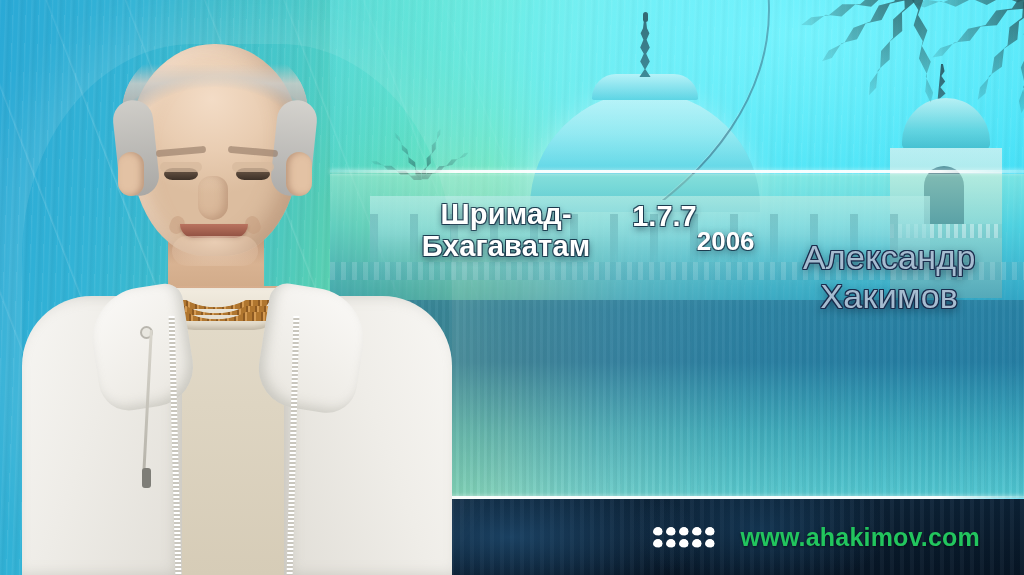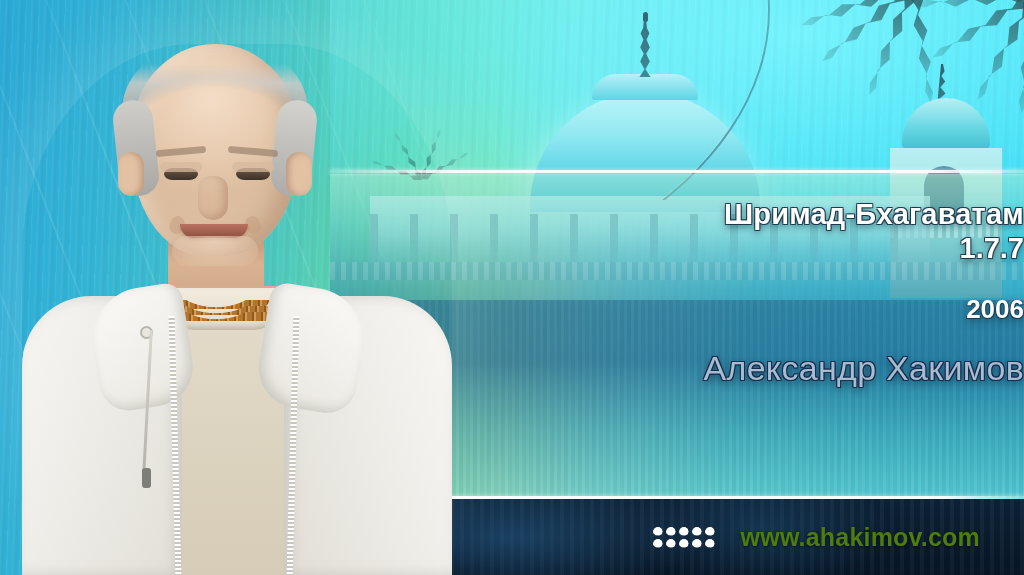--- a/index.html
+++ b/index.html
@@ -192,21 +192,21 @@
   }
   .band-bottom::after{
     content:"";position:absolute;inset:0;
     background:radial-gradient(ellipse 40% 120% at 26% 50%,rgba(40,95,140,.55),transparent 70%),
                radial-gradient(ellipse 26% 110% at 62% 40%,rgba(30,80,120,.45),transparent 72%);
   }
 
   
   .text-col{
     position:absolute;left:380px;top:174px;width:644px;height:294px;
-    display:flex;flex-direction:column;align-items:flex-end;justify-content:flex-start;
+    display:flex;flex-direction:row;align-items:flex-start;justify-content:flex-start;
     text-align:center;padding-top:24px;
   }
   .scripture{
     font-size:29px;font-weight:700;color:#ffffff;line-height:1.12;
     letter-spacing:.2px;
     text-shadow:
       0 0 1px rgba(25,55,75,.95),
       1px 1px 0 rgba(25,55,75,.85),
       -1px 1px 0 rgba(25,55,75,.85),
       1px -1px 0 rgba(25,55,75,.85),
@@ -233,21 +233,21 @@
   }
   .year{
     margin-top:28px;
     font-size:26px;font-weight:700;color:#ffffff;
     text-shadow:
       1px 1px 0 rgba(25,55,75,.8),
       -1px 1px 0 rgba(25,55,75,.8),
       0 3px 8px rgba(10,35,55,.6);
   }
   .speaker{
-    margin-top:24px;
+    margin-top:40px;
     font-size:34px;font-weight:400;color:#a6bcd0;
     letter-spacing:.3px;
     text-shadow:
       1px 0 0 #1b2d4d,-1px 0 0 #1b2d4d,0 1px 0 #1b2d4d,0 -1px 0 #1b2d4d,
       1px 1px 0 #1b2d4d,-1px -1px 0 #1b2d4d,1px -1px 0 #1b2d4d,-1px 1px 0 #1b2d4d,
       0 3px 9px rgba(8,22,40,.7);
   }
 
   
   .footer{
@@ -258,21 +258,21 @@
   .logo-mark{
     display:grid;grid-template-columns:repeat(5,10px);
     grid-auto-rows:9px;gap:3px 3px;
   }
   .logo-mark i{
     display:block;width:10px;height:9px;background:#ffffff;
     border-radius:5px 5px 4px 4px;
     clip-path:polygon(0 38%,16% 8%,42% 0,72% 6%,94% 26%,100% 56%,92% 86%,66% 100%,30% 96%,6% 74%);
   }
   .url{
-    font-size:25px;font-weight:700;color:#4d7c0f;letter-spacing:.2px;
+    font-size:25px;font-weight:700;color:#22c55e;letter-spacing:.2px;
     text-shadow:0 1px 3px rgba(0,0,0,.6);
   }
 
   
   .person{position:absolute;left:22px;top:44px;width:430px;height:531px;}
 
   .head{
     position:absolute;left:108px;top:0;width:170px;height:212px;
     border-radius:84px 84px 74px 74px / 96px 96px 112px 112px;
     background:

